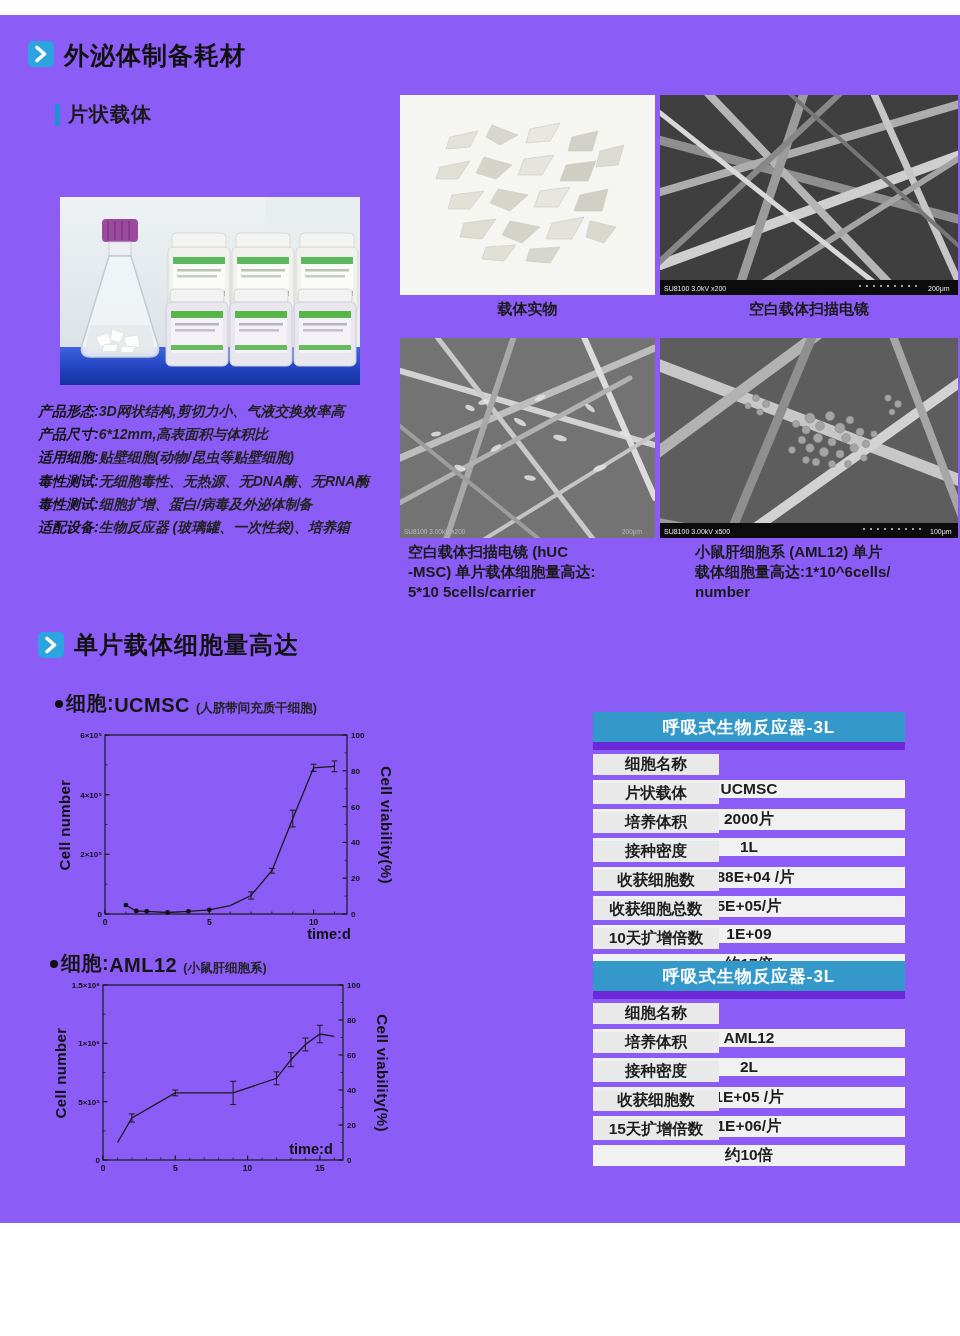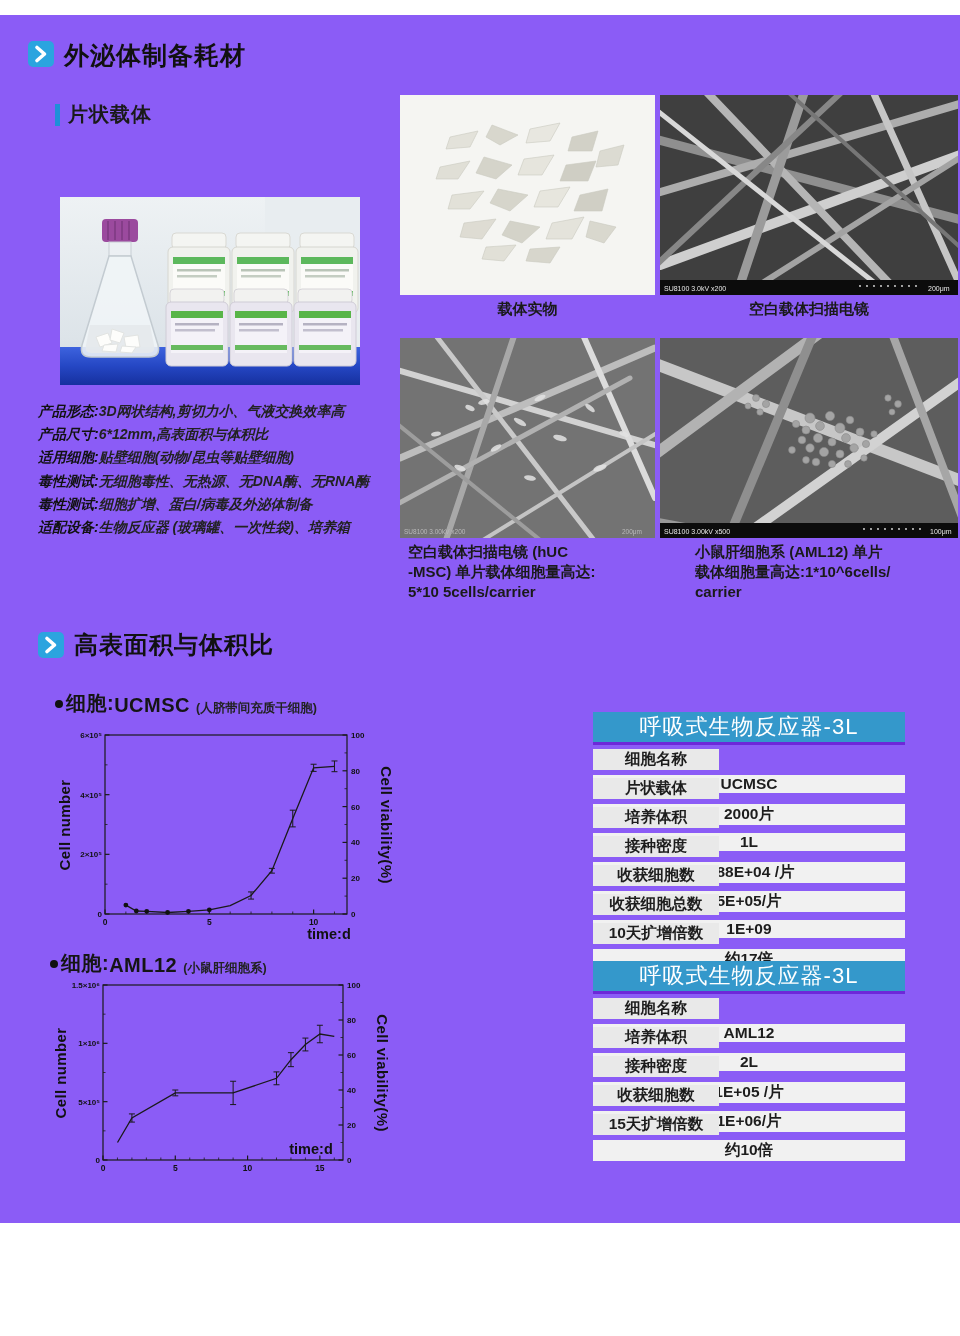--- a/index.html
+++ b/index.html
@@ -24,23 +24,23 @@
   .img-caption-block { position:absolute; font-size:15px; font-weight:700; color:#1a1a1a; line-height:20px; }
 
   
   .case-bullet { position:absolute; display:flex; align-items:flex-end; }
   .dot { width:8px; height:8px; border-radius:50%; background:#111; margin-right:3px; align-self:center; }
   .case-prefix,.case-name { font-size:20px; font-weight:600; color:#151515; letter-spacing:0.5px; }
   .case-note { font-size:12.5px; font-weight:700; margin-left:6px; color:#222; }
 
   
   .spec-table { position:absolute; width:312px; }
-  .tbl-header { height:30px; background:#3498cb; color:#fff; font-size:22px; font-weight:400;
+  .tbl-header { height:30px; background:#3498cb; color:#fff; font-size:17px; font-weight:700;
                 display:flex; align-items:center; justify-content:center; letter-spacing:1px;
-                border-bottom:3px solid #6d28d9; }
+                border-bottom:8px solid #6d28d9; }
   .t-row { display:flex; margin-top:4px; height:25px; gap:5px;flex-direction:column; }
   .t-label { width:126px; background:#e9e9e9; display:flex; align-items:center; justify-content:center;
              font-size:15.5px; font-weight:600; color:#1d1d1d; }
   .t-value { flex:1; background:#f1f1f1; display:flex; align-items:center; justify-content:center;
              font-size:15.5px; font-weight:600; color:#1d1d1d; }
 
   
   .img-box { position:absolute; overflow:hidden; }
   svg text { font-family:"Liberation Sans","DejaVu Sans",sans-serif; }
   .sem-info { font-size:7px; fill:#e8e8e8; }
@@ -329,38 +329,38 @@
   </div>
 
   <div class="img-caption-block" style="left:408px; top:527px; width:250px;">
     <div>空白载体扫描电镜 (hUC</div>
     <div>-MSC) 单片载体细胞量高达:</div>
     <div>5*10 5cells/carrier</div>
   </div>
   <div class="img-caption-block" style="left:695px; top:527px; width:260px;">
     <div>小鼠肝细胞系 (AML12) 单片</div>
     <div>载体细胞量高达:1*10^6cells/</div>
-    <div>carrier</div>
+    <div>number</div>
   </div>
 
   <div class="spec-list">
     <div class="spec-line"><span class="spec-label">产品形态:</span><span>3D网状结构,剪切力小、气液交换效率高</span></div>
     <div class="spec-line"><span class="spec-label">产品尺寸:</span><span>6*12mm,高表面积与体积比</span></div>
     <div class="spec-line"><span class="spec-label">适用细胞:</span><span>贴壁细胞(动物/昆虫等贴壁细胞)</span></div>
     <div class="spec-line"><span class="spec-label">毒性测试:</span><span>无细胞毒性、无热源、无DNA酶、无RNA酶</span></div>
     <div class="spec-line"><span class="spec-label">毒性测试:</span><span>细胞扩增、蛋白/病毒及外泌体制备</span></div>
     <div class="spec-line"><span class="spec-label">适配设备:</span><span>生物反应器 (玻璃罐、一次性袋)、培养箱</span></div>
   </div>
 
   <div class="sec-icon" style="left:38px; top:617px;">
     <svg width="26" height="26" viewBox="0 0 26 26">
       <polyline points="9,6.5 16.5,13 9,19.5" fill="none" stroke="#fff" stroke-width="3.6" stroke-linecap="round" stroke-linejoin="round"></polyline>
     </svg>
   </div>
-  <div class="sec-title" style="left:74px; top:614px; font-size:24px;">高表面积与体积比</div>
+  <div class="sec-title" style="left:74px; top:614px; font-size:24px;">单片载体细胞量高达</div>
 
   <div class="case-bullet" style="left:55px; top:675px;">
     <span class="dot"></span>
     <span class="case-prefix">细胞:</span>
     <span class="case-name">UCMSC</span>
     <span class="case-note">(人脐带间充质干细胞)</span>
   </div>
 
   <svg style="position:absolute; left:57px; top:698px;" width="340" height="235" viewBox="0 0 340 235">
       <rect x="48" y="22" width="242" height="179" fill="none" stroke="#1a1a1a" stroke-width="1.2"></rect>

